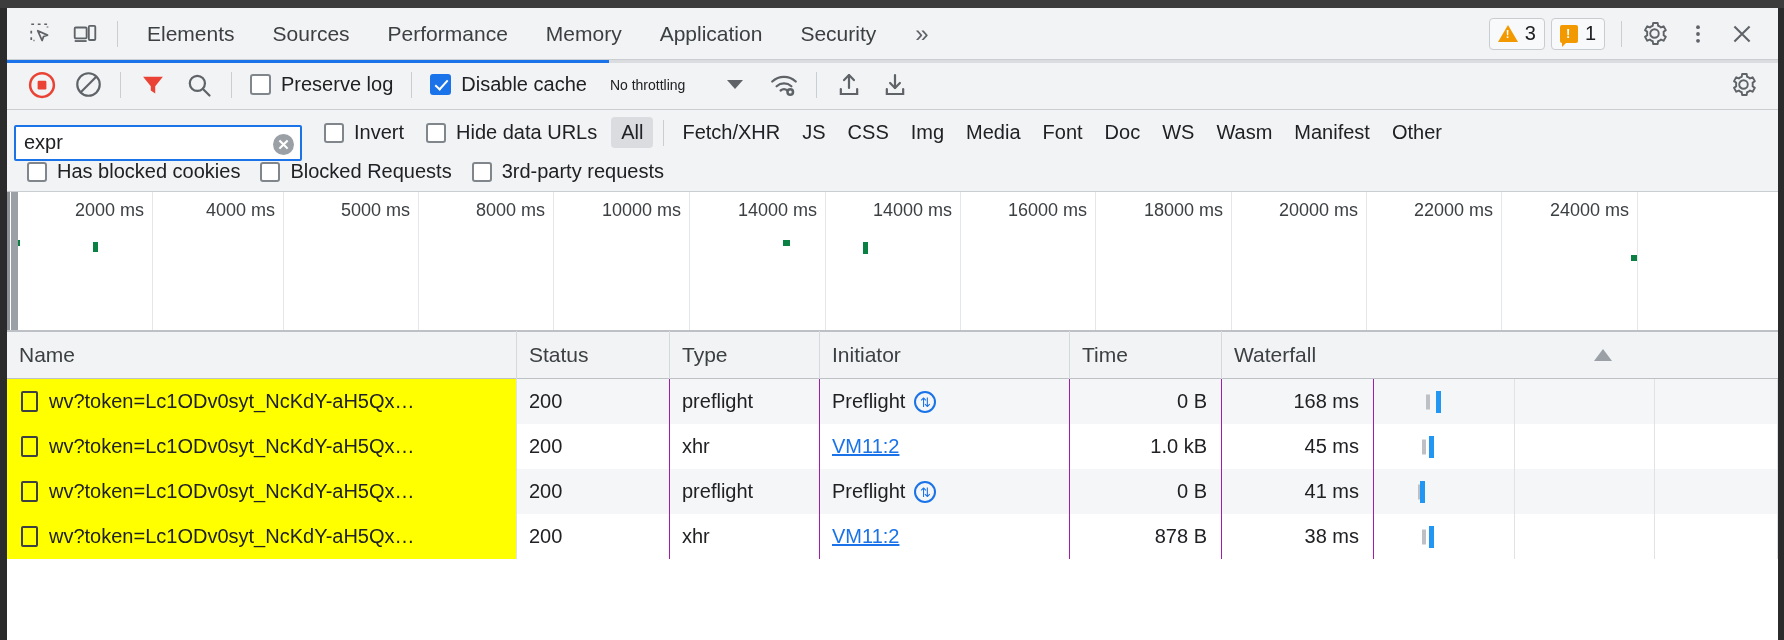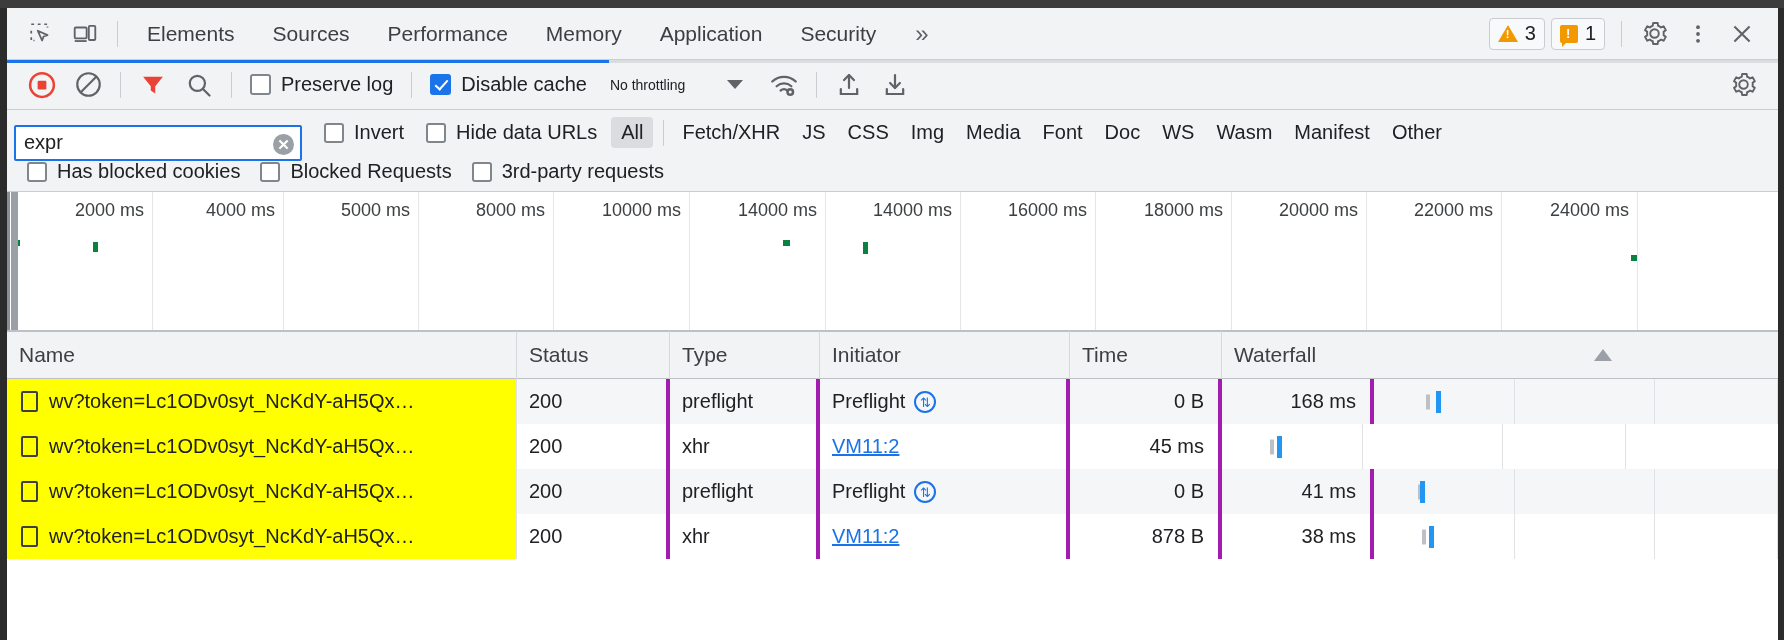--- a/index.html
+++ b/index.html
@@ -264,21 +264,21 @@
   }
   .trow {
     display: flex; height: 45px; align-items: stretch;
     font-size: 20px; color: #202124;
   }
   .trow.odd { background: #f5f6f7; }
   .trow.even { background: #ffffff; }
   .td {
     display: flex; align-items: center;
     padding-left: 12px; flex: none;
-    border-right: 4px solid #a21caf;
+    border-right: 1px solid #a21caf;
     overflow: hidden; white-space: nowrap;
   }
   .td.name {
     background: #ffff00; gap: 11px; padding-left: 14px;
     border-right: 1px solid #e0e2e5;
   }
   .doc-icon {
     width: 17px; height: 21px; flex: none;
     border: 2px solid #3c4043; border-radius: 2px;
     background: transparent;
@@ -599,20 +599,21 @@
         <div class="trow even">
           <div class="td name" style="width: 510px; background: rgb(255, 255, 0);">
             <span class="doc-icon"></span>
             <span>wv?token=Lc1ODv0syt_NcKdY-aH5Qx…</span>
           </div>
           <div class="td" style="width: 153px;">200</div>
           <div class="td" style="width: 150px;">xhr</div>
           <div class="td" style="width: 250px;">
             <span class="link">VM11:2</span>
           </div>
+          <div class="td num" style="width: 152px;">1.0 kB</div>
           <div class="td num" style="width: 152px;">45 ms</div>
           <div class="td wf" style="width: 404px;">
             <div class="wf-cell">
               <div class="wf-grid" style="left: 140px;"></div>
               <div class="wf-grid" style="left: 280px;"></div>
               <div class="wf-grey" style="left: 48px;"></div>
               <div class="wf-blue" style="left: 55px;"></div>
             </div>
           </div>
         </div>

